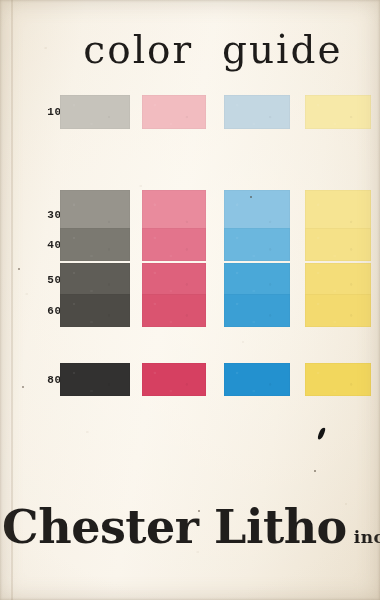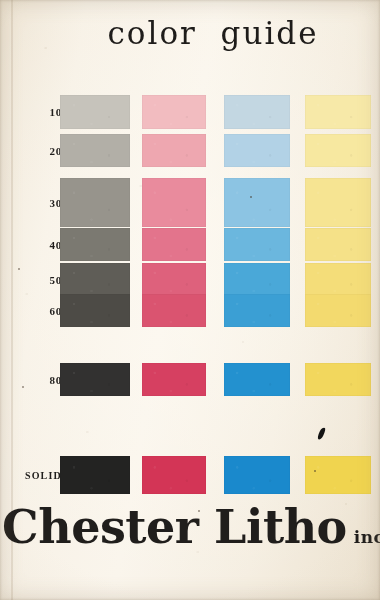--- a/index.html
+++ b/index.html
@@ -50,24 +50,24 @@
   #edge-shadow {
     position: absolute;
     inset: 0;
     box-shadow: inset 0 0 22px rgba(150,128,100,0.30), inset 0 0 3px rgba(120,100,78,0.35);
     pointer-events: none;
   }
 
   
   #title {
     position: absolute;
-    left: 0; right: 0; top: 18px;
+    left: 0; right: 0; top: 30px;
     text-align: center;
     font-family: "DejaVu Serif", "Liberation Serif", serif;
-    font-size: 31px;
+    font-size: 39px;
     letter-spacing: 2px;
     color: #1e1c1a;
     white-space: pre;
     line-height: 1;
     padding-left: 46px;
   }
 
   
   #chart {
     position: absolute;
@@ -80,21 +80,21 @@
     left: 0;
     width: 380px;
     display: flex;
     align-items: center;
   }
   .row-label {
     position: absolute;
     left: 18px;
     width: 44px;
     text-align: right;
-    font-family: Liberation Serif, serif;
+    font-family: Liberation Mono, monospace;
     font-weight: bold;
     font-size: 11px;
     letter-spacing: 0.8px;
     color: #201e1c;
   }
   .row-label.solid-label {
     left: 8px;
     width: 54px;
     font-size: 10px;
     letter-spacing: 1.2px;
@@ -182,36 +182,21 @@
         <div class="swatch" style="left: 142px; width: 64px; background: rgb(242, 188, 192);">
           <div class="swatch-grain"></div>
         </div>
         <div class="swatch" style="left: 224px; width: 66px; background: rgb(195, 215, 226);">
           <div class="swatch-grain"></div>
         </div>
         <div class="swatch" style="left: 305px; width: 66px; background: rgb(247, 233, 168);">
           <div class="swatch-grain"></div>
         </div>
       </div>
-      <div class="row" style="top: 42px; height: 33px;">
-        <div class="row-label">20</div>
-        <div class="swatch" style="left: 60px; width: 70px; background: rgb(178, 175, 167);">
-          <div class="swatch-grain"></div>
-        </div>
-        <div class="swatch" style="left: 142px; width: 64px; background: rgb(238, 167, 176);">
-          <div class="swatch-grain"></div>
-        </div>
-        <div class="swatch" style="left: 224px; width: 66px; background: rgb(178, 210, 230);">
-          <div class="swatch-grain"></div>
-        </div>
-        <div class="swatch" style="left: 305px; width: 66px; background: rgb(247, 232, 160);">
-          <div class="swatch-grain"></div>
-        </div>
-      </div>
-      <div class="row" style="top: 86px; height: 49px; border-radius: 7px;">
+      <div class="row" style="top: 98px; height: 49px; border-radius: 7px;">
         <div class="row-label">30</div>
         <div class="swatch" style="left: 60px; width: 70px; background: rgb(151, 148, 140);">
           <div class="swatch-grain"></div>
         </div>
         <div class="swatch" style="left: 142px; width: 64px; background: rgb(233, 139, 157);">
           <div class="swatch-grain"></div>
         </div>
         <div class="swatch" style="left: 224px; width: 66px; background: rgb(140, 196, 227);">
           <div class="swatch-grain"></div>
         </div>
@@ -269,35 +254,20 @@
         <div class="swatch" style="left: 60px; width: 70px; background: rgb(50, 49, 48);">
           <div class="swatch-grain"></div>
         </div>
         <div class="swatch" style="left: 142px; width: 64px; background: rgb(214, 64, 97);">
           <div class="swatch-grain"></div>
         </div>
         <div class="swatch" style="left: 224px; width: 66px; background: rgb(35, 145, 207);">
           <div class="swatch-grain"></div>
         </div>
         <div class="swatch" style="left: 305px; width: 66px; background: rgb(242, 215, 93);">
-          <div class="swatch-grain"></div>
-        </div>
-      </div>
-      <div class="row" style="top: 364px; height: 38px;">
-        <div class="row-label solid-label">SOLID</div>
-        <div class="swatch" style="left: 60px; width: 70px; background: rgb(35, 35, 34);">
-          <div class="swatch-grain"></div>
-        </div>
-        <div class="swatch" style="left: 142px; width: 64px; background: rgb(211, 53, 86);">
-          <div class="swatch-grain"></div>
-        </div>
-        <div class="swatch" style="left: 224px; width: 66px; background: rgb(26, 137, 204);">
-          <div class="swatch-grain"></div>
-        </div>
-        <div class="swatch" style="left: 305px; width: 66px; background: rgb(240, 212, 79);">
           <div class="swatch-grain"></div>
         </div>
       </div>
       <div id="ink-mark" style="left: 319px; top: 335px;"></div>
     </div>
 
   <div id="footer">
     <span id="brand">Chester Litho</span>
     <span id="brand-suffix">inc.</span>
   </div>

